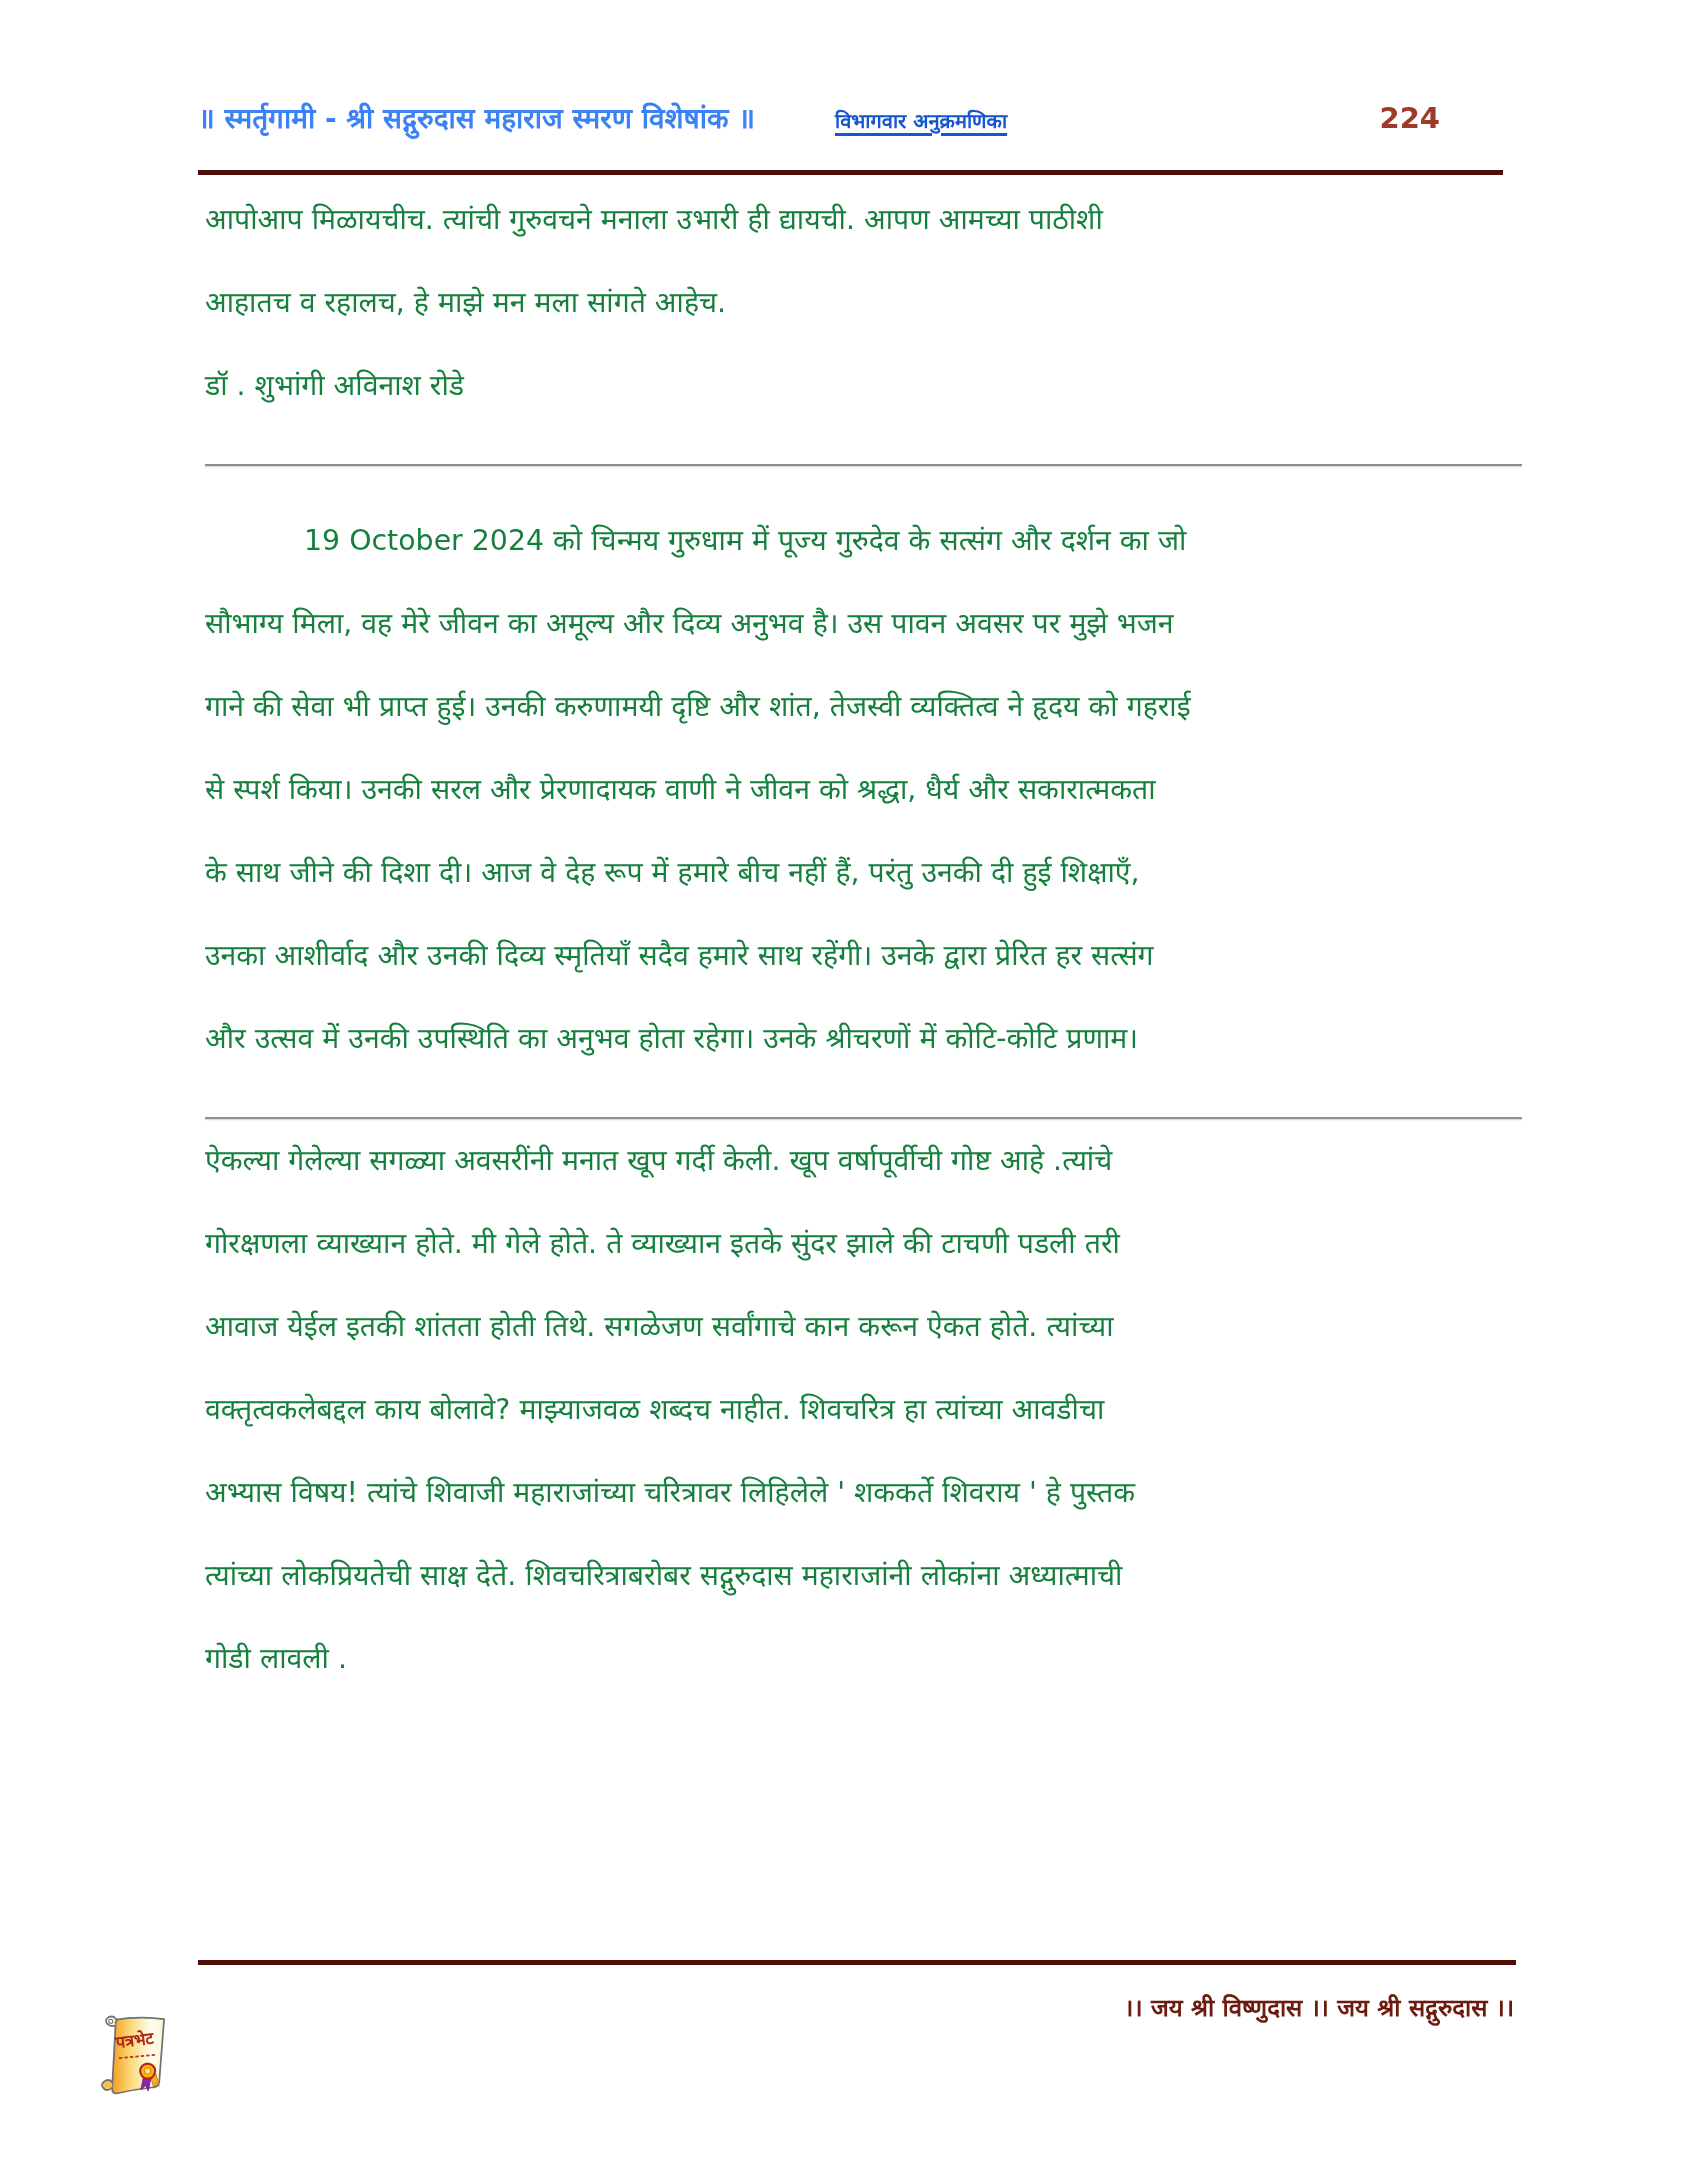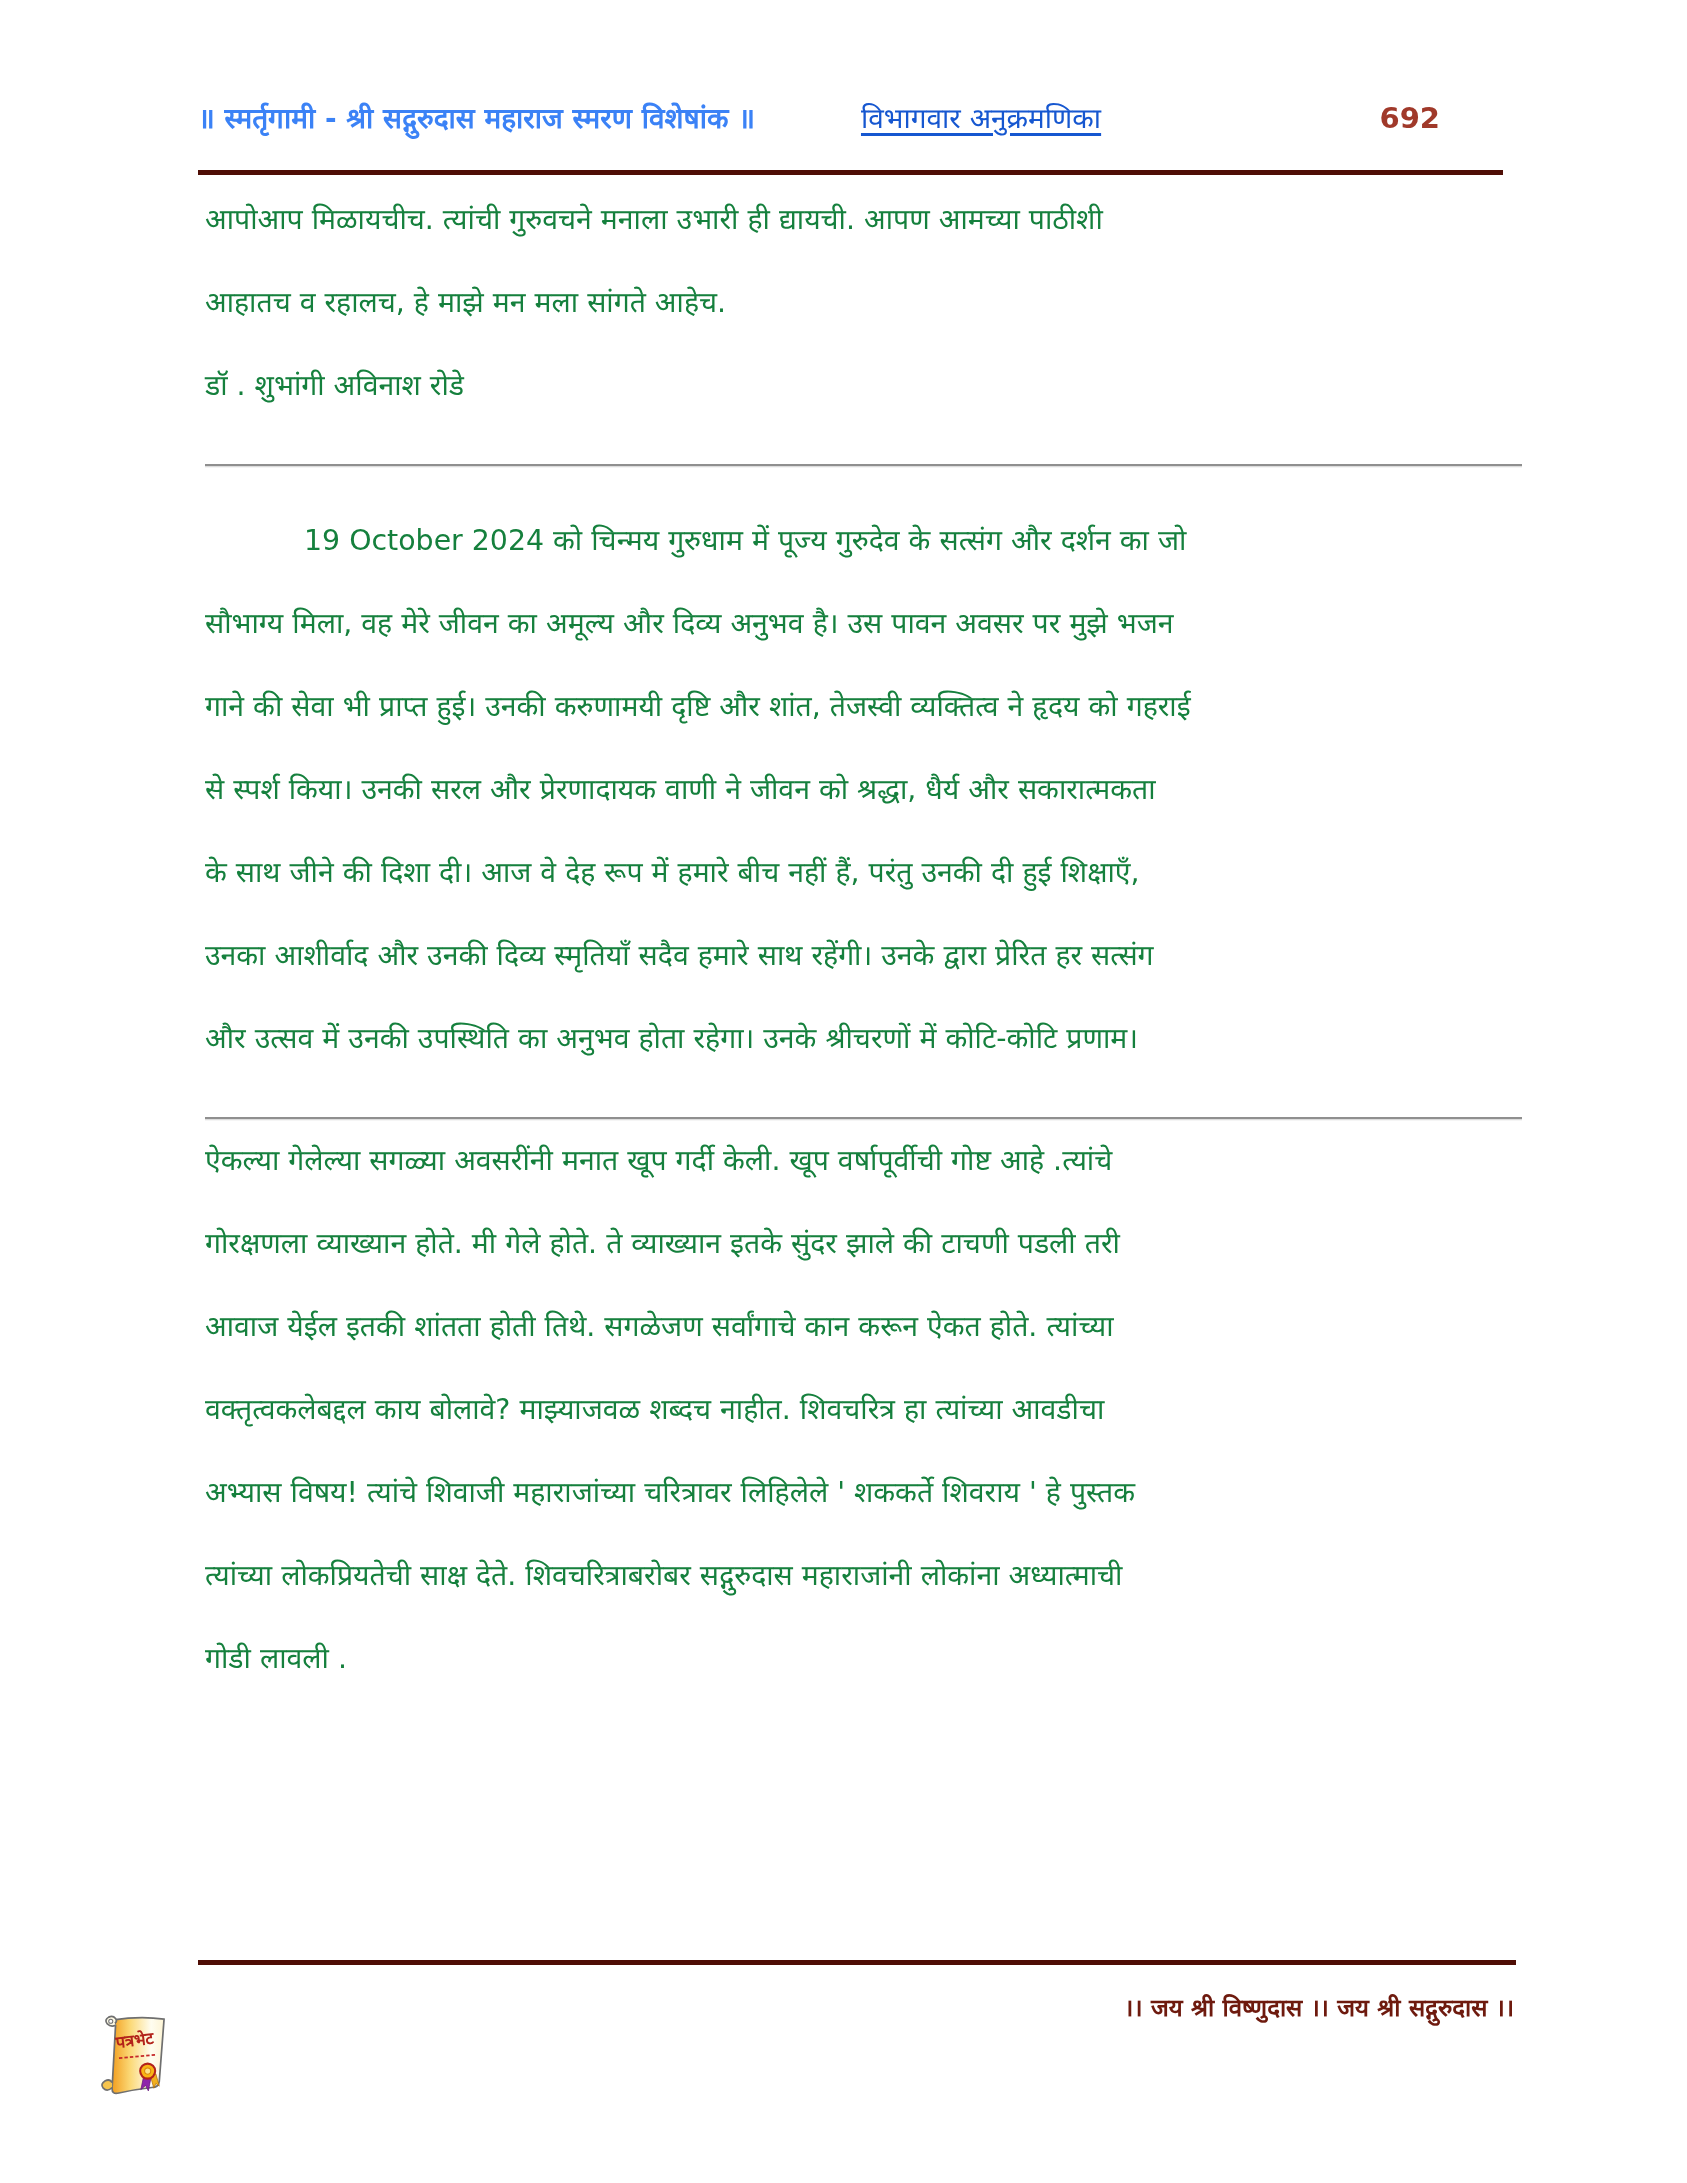--- a/index.html
+++ b/index.html
@@ -3,21 +3,21 @@
 <meta charset="utf-8">
 <style>
   html,body{margin:0;padding:0;background:#ffffff;}
   .page{
     position:relative;width:1687px;height:2183px;background:#ffffff;overflow:hidden;
     font-family:"DejaVu Sans","Liberation Sans",sans-serif;color:#111;
   }
   
   .header{position:absolute;top:98px;left:198px;right:184px;display:flex;align-items:baseline;white-space:nowrap;}
   .header-title{color:#3b82f6;font-weight:bold;font-size:28px;}
-  .header-link{color:#1657d0;font-weight:normal;font-size:28px;margin-left:106px;
+  .header-link{color:#1657d0;font-weight:bold;font-size:20px;margin-left:80px;
     text-decoration:underline;text-decoration-thickness:2.6px;text-underline-offset:5.3px;cursor:pointer;}
   .header-page{color:#a0392a;font-weight:bold;font-size:29px;margin-left:auto;padding-right:63px;}
   .rule{position:absolute;left:198px;height:4.6px;background:#4f0e06;}
   .rule.top{top:170px;right:184px;}
   .rule.bottom{top:1960px;right:171px;}
   
   .content{position:absolute;top:178px;left:205px;right:165px;}
   .line{height:83px;line-height:83px;font-size:28.4px;white-space:nowrap;color:#15803d;}
   .sig{text-align:left;}
   .indent{padding-left:99px;}
@@ -29,21 +29,21 @@
   .logo{position:absolute;left:93px;top:2010px;width:82px;height:99px;}
 </style>
 </head>
 <body>
 
 <div class="page">
 
   <div class="header">
     <span class="header-title">॥ स्मर्तृगामी - श्री सद्गुरुदास महाराज स्मरण विशेषांक ॥</span>
     <a class="header-link">विभागवार अनुक्रमणिका</a>
-    <span class="header-page">692</span>
+    <span class="header-page">224</span>
   </div>
   <div class="rule top"></div>
 
   <div class="content">
 
     <div class="line">आपोआप मिळायचीच. त्यांची गुरुवचने मनाला उभारी ही द्यायची. आपण आमच्या पाठीशी</div>
     <div class="line">आहातच व रहालच, हे माझे मन मला सांगते आहेच.</div>
     <div class="line sig">डॉ . शुभांगी अविनाश रोडे</div>
 
     <div class="divider"></div>

